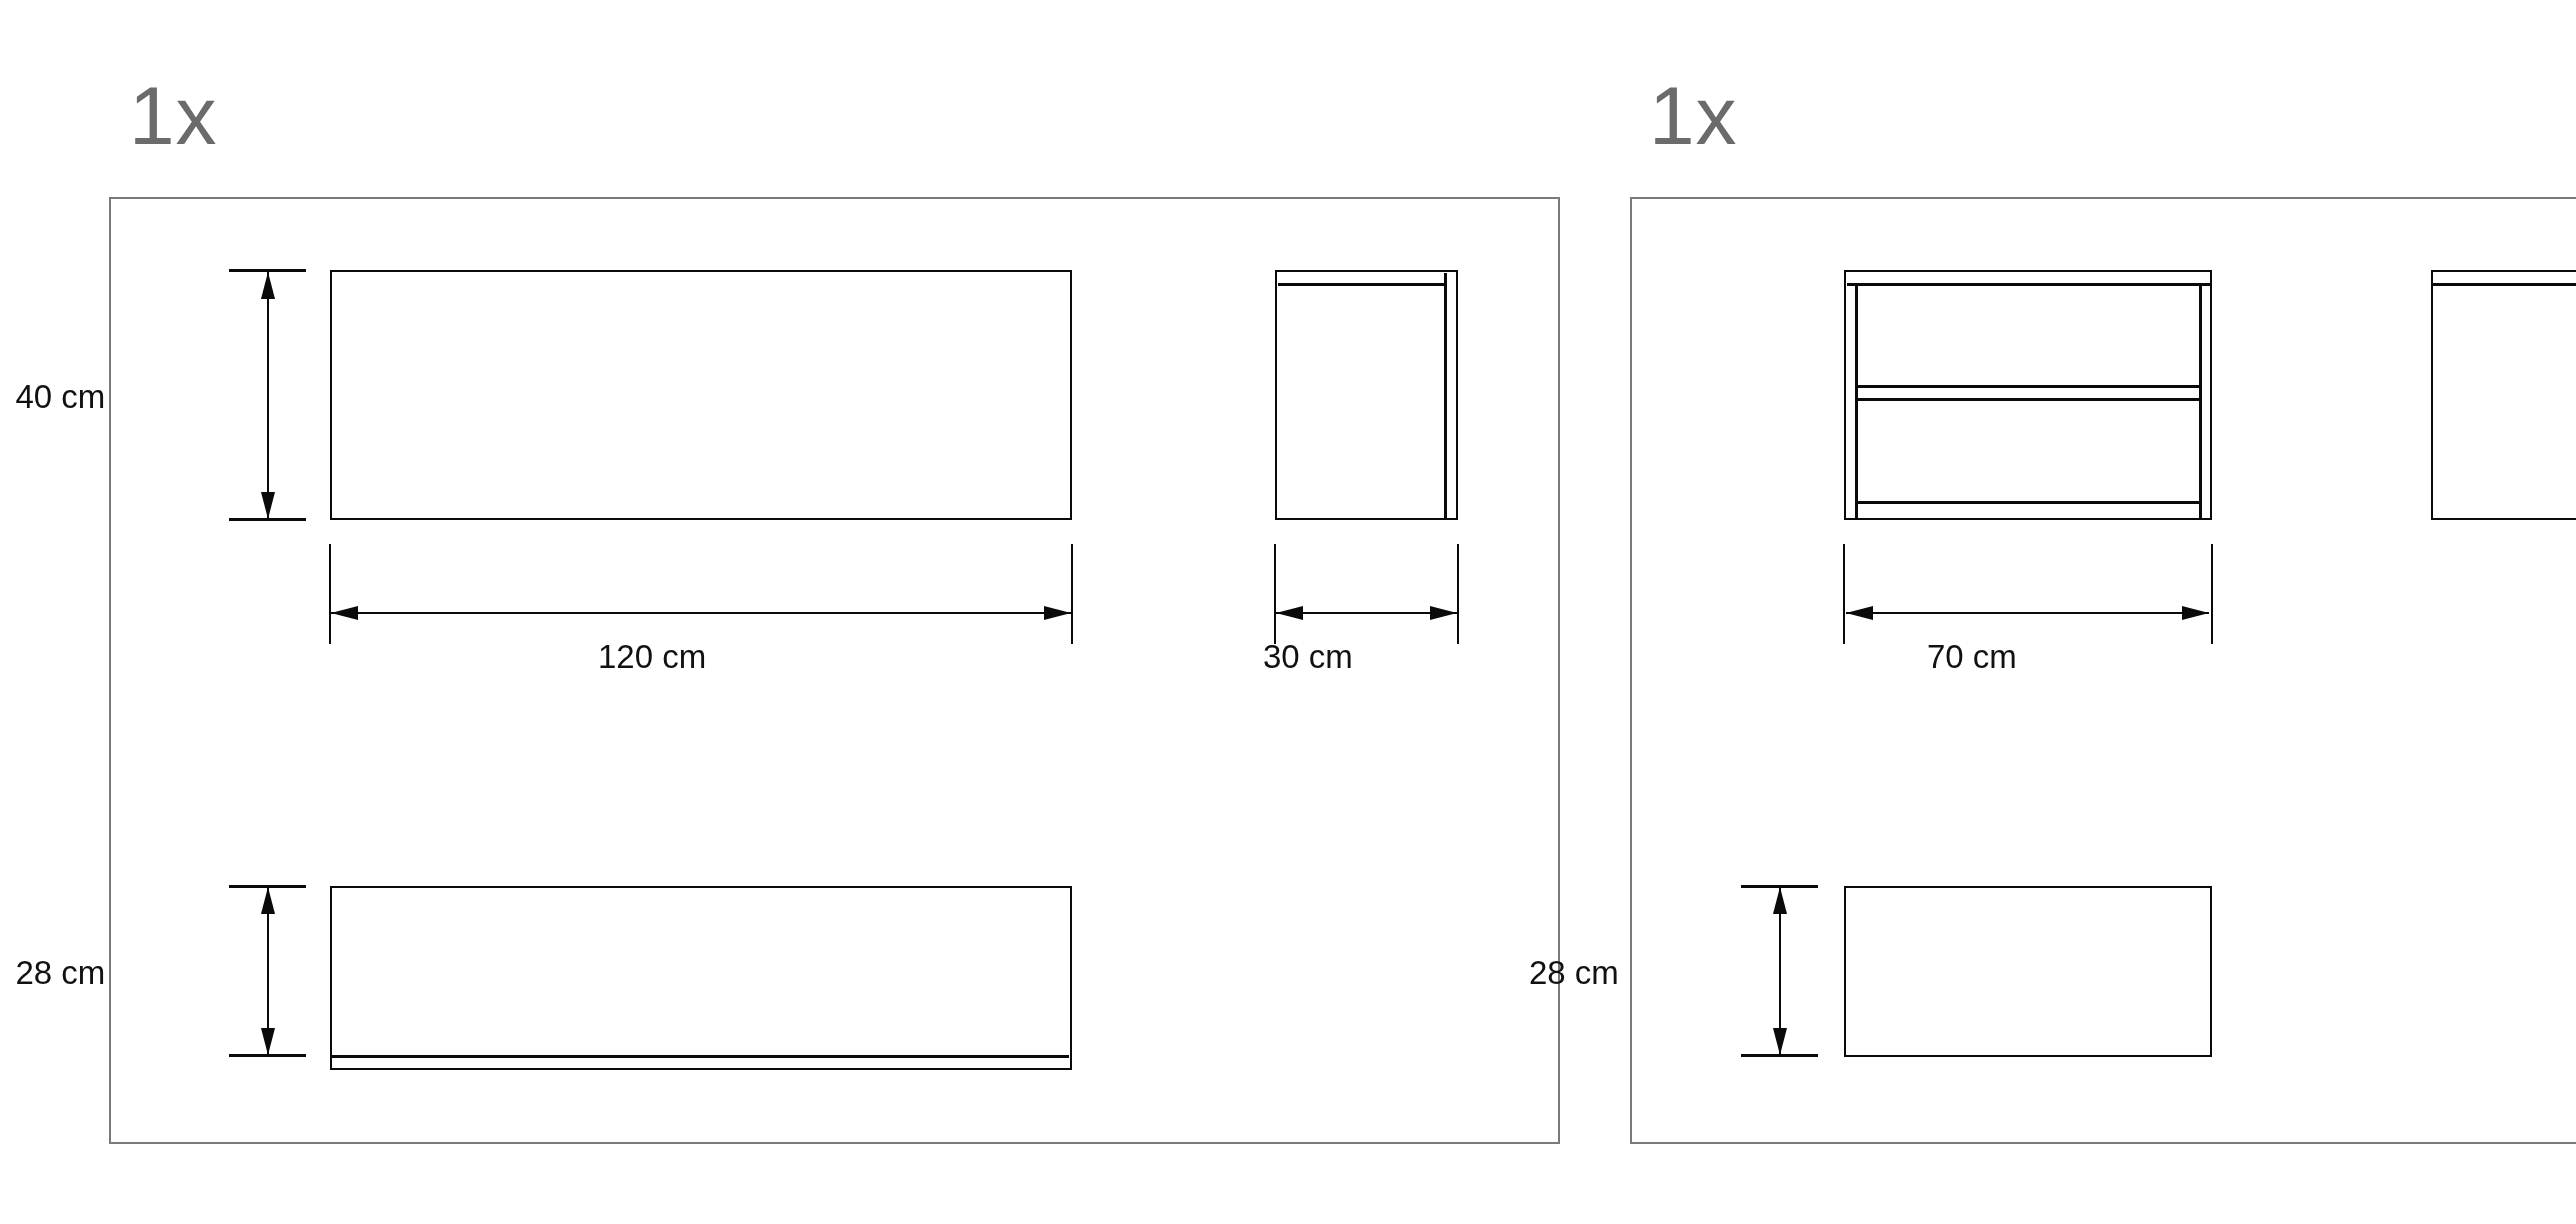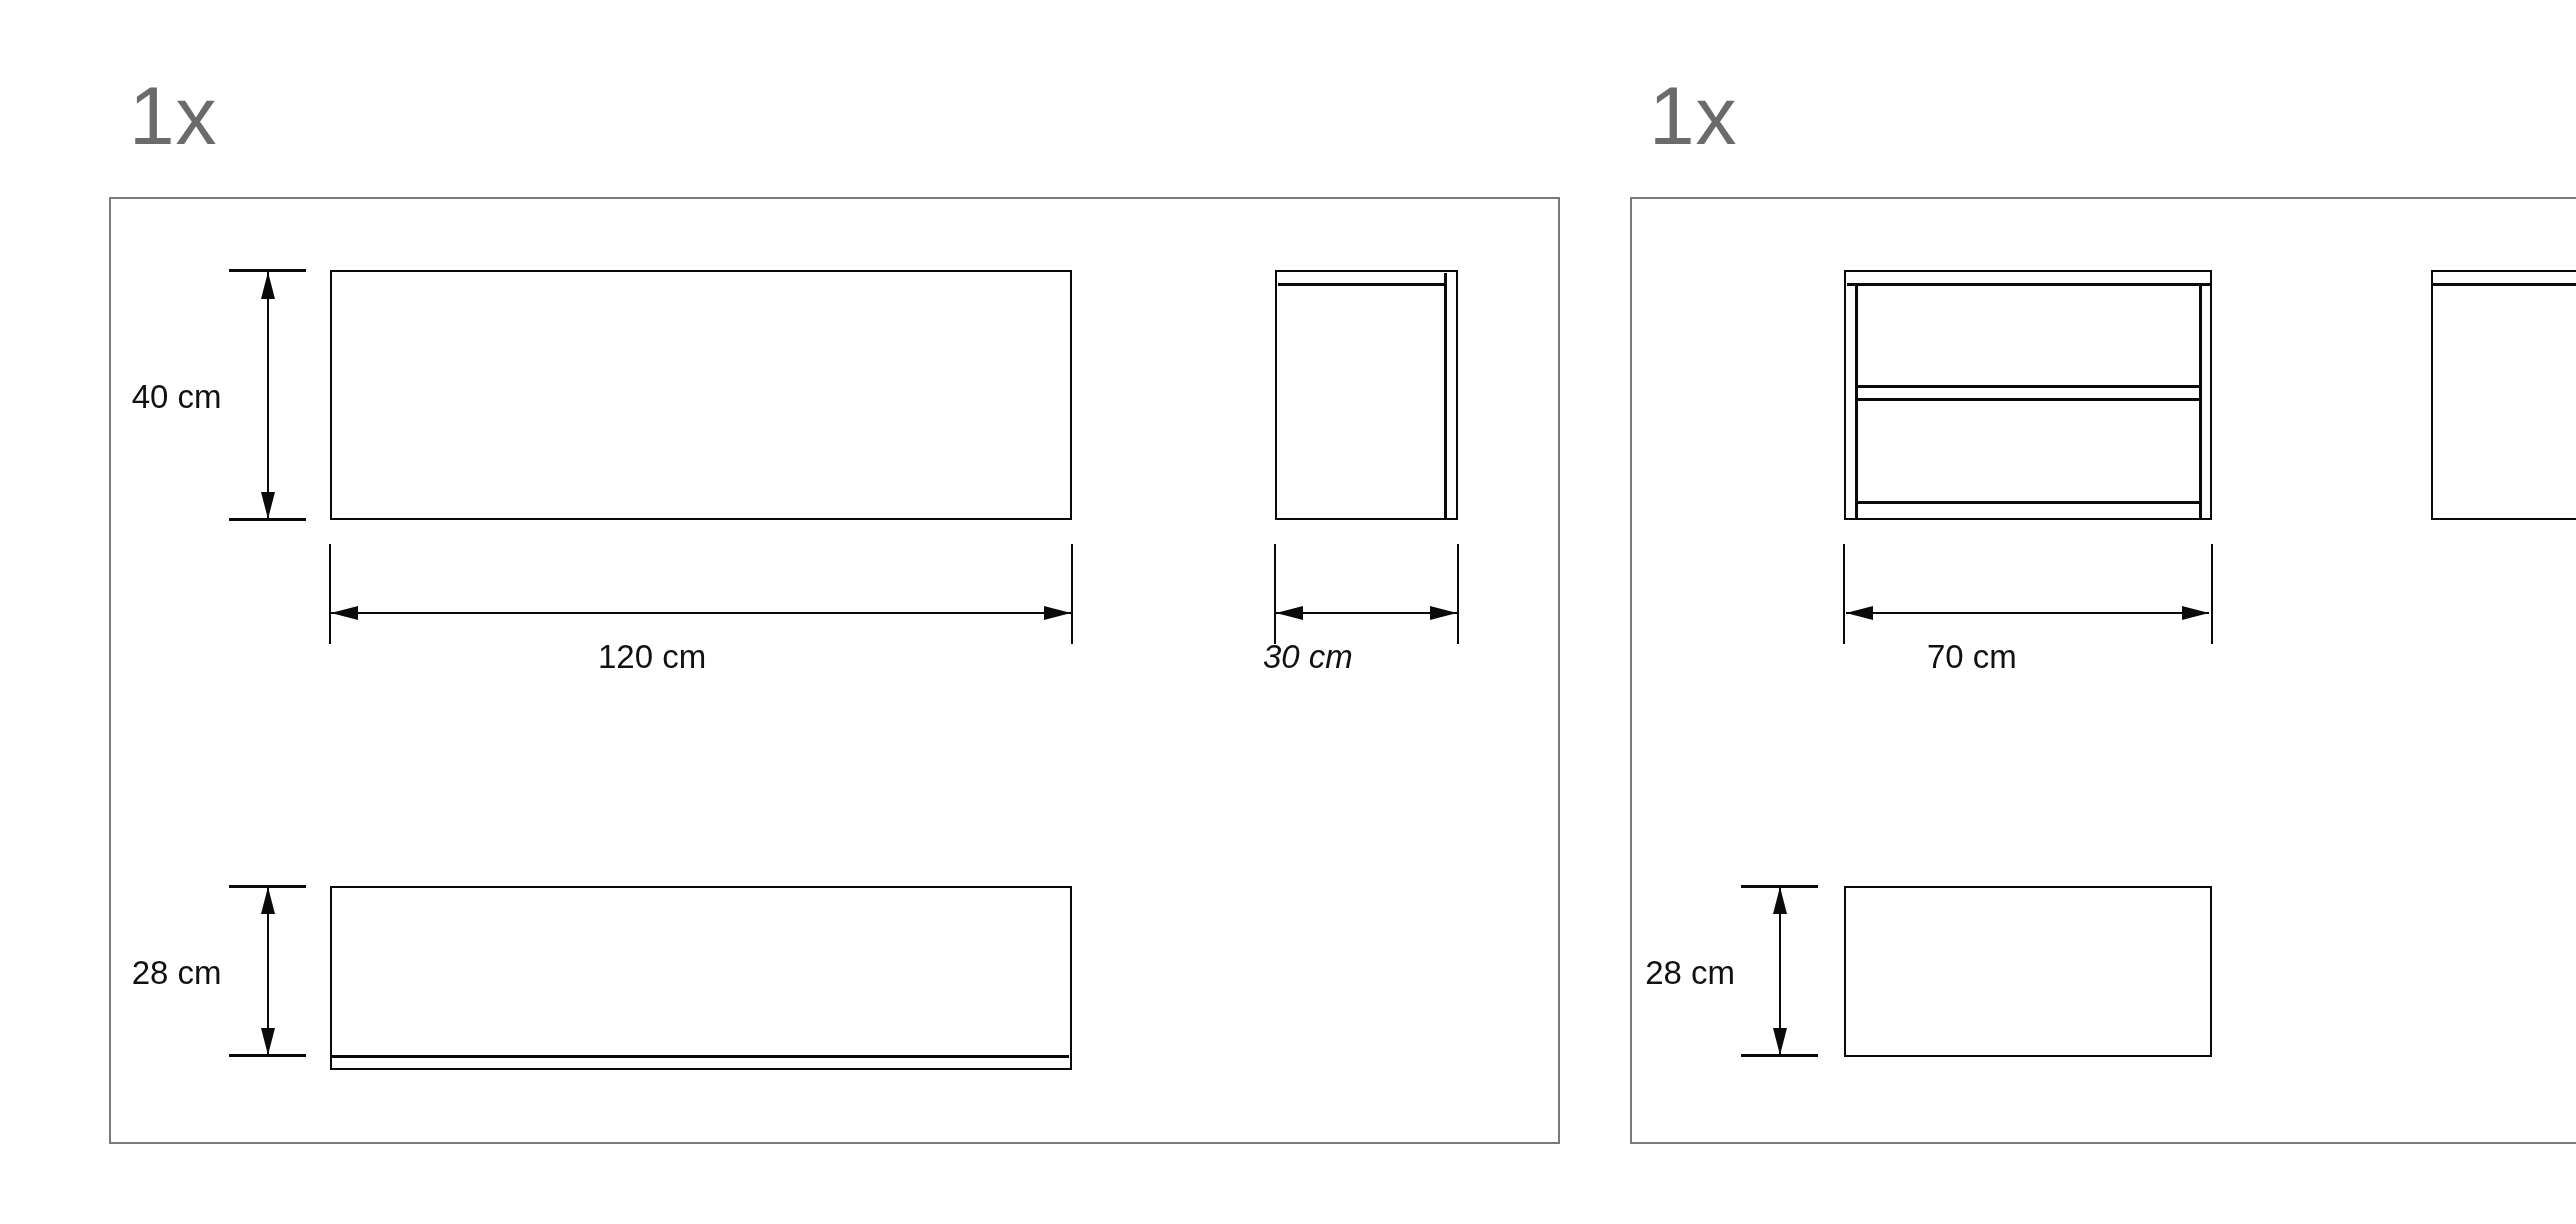--- a/index.html
+++ b/index.html
@@ -61,21 +61,21 @@
   .harrow::before{left:0;border-width:7.7px 27px 7.7px 0;border-right-color:var(--line,#0a0a0a);}
   .harrow::after{right:0;border-width:7.7px 0 7.7px 27px;border-left-color:var(--line,#0a0a0a);}
   
   .dimlab{
     position:absolute;
     font-size:33px;line-height:36px;
     color:var(--text,#111111);
     white-space:nowrap;
   }
   .c{width:206px;text-align:left;}
-  .r{width:206px;text-align:right;}
+  .r{width:206px;}
 </style>
 </head>
 <body>
 
 <div id="canvas" style="--line: #0a0a0a; --frame: #7a7a7a; --label: #6b6b6b; --text: #111111;">
 
   <div class="qty" style="left:129px;top:75px;">1x</div>
   <div class="frame" style="left:109px;top:197px;width:1451px;height:947px;"></div>
 
   <div class="piece" style="left:330px;top:270px;width:742px;height:250px;"></div>
@@ -90,21 +90,21 @@
   <div class="harrow" style="left:331px;top:605px;width:740px;"></div>
   <div class="dimlab c" style="left:598px;top:639px;">120 cm</div>
 
   <div class="piece" style="left:1275px;top:270px;width:183px;height:250px;"></div>
   <div class="hseg" style="left:1278px;top:283px;width:166px;height:2.6px;"></div>
   <div class="vseg" style="left:1444px;top:273px;width:2.6px;height:245px;"></div>
 
   <div class="ext" style="left:1274px;top:544px;height:100px;"></div>
   <div class="ext" style="left:1457px;top:544px;height:100px;"></div>
   <div class="harrow" style="left:1276px;top:605px;width:181px;"></div>
-  <div class="dimlab c" style="left:1263px;top:639px;font-style:italic;">30 cm</div>
+  <div class="dimlab c" style="left:1263px;top:639px;">30 cm</div>
 
   <div class="piece" style="left:330px;top:886px;width:742px;height:184px;"></div>
   <div class="hseg" style="left:332px;top:1055px;width:737px;height:2.6px;"></div>
 
   <div class="tick" style="left:229px;top:885px;width:77px;"></div>
   <div class="tick" style="left:229px;top:1054px;width:77px;"></div>
   <div class="varrow" style="left:260px;top:887px;height:168px;"></div>
   <div class="dimlab r" style="left:15.5px;top:955px;">28 cm</div>
 
   <div class="qty" style="left:1649px;top:75px;">1x</div>

